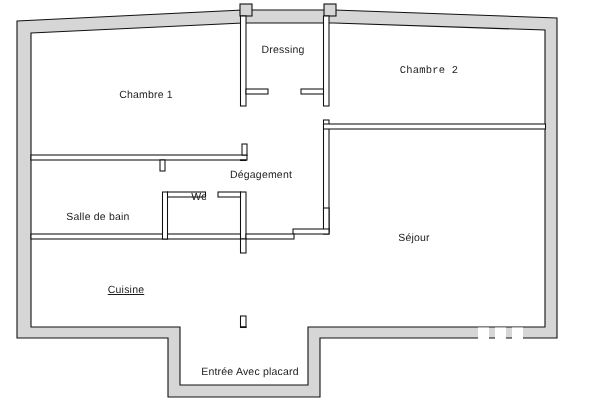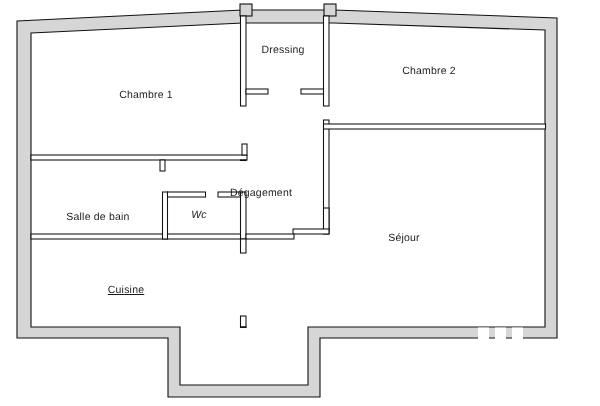--- a/index.html
+++ b/index.html
@@ -142,28 +142,29 @@
 
       <rect x="240.5" y="327" width="5.5" height="0.5"></rect>
     </g>
 
   </svg>
 
   <div class="room-label" style="left:130px; top:95px;margin-left:16px;">Chambre 1</div>
 
   <div class="room-label" style="left:283px; top:50px;">Dressing</div>
 
-  <div class="room-label" style="left:429px; top:71px;">Chambre 2</div>
+  <div class="room-label" style="left:429px; top:71px;font-family:Liberation Mono, monospace;">Chambre 2</div>
 
   <div class="room-label" style="left:98px; top:217px;">Salle de bain</div>
 
-  <div class="room-label" style="left:261px; top:193px;">Dégagement</div>
+  <div class="room-label" style="left:261px; top:175px;">Dégagement</div>
 
-  <div class="room-label" style="left:199px; top:215px;font-style:italic;">Wc</div>
+  <div class="room-label" style="left:199px; top:197px;">Wc</div>
 
-  <div class="room-label" style="left:404px; top:238px;">Séjour</div>
+  <div class="room-label" style="left:414px; top:238px;">Séjour</div>
 
   <div class="room-label" style="left:126px; top:290px;text-decoration:underline;">Cuisine</div>
 
+  <div class="room-label" style="left:250px; top:372px;">Entrée Avec placard</div>
 
   <div class="watermark" style="left:508px; top:318px;"></div>
 
 </div>
 
 </body></html>

